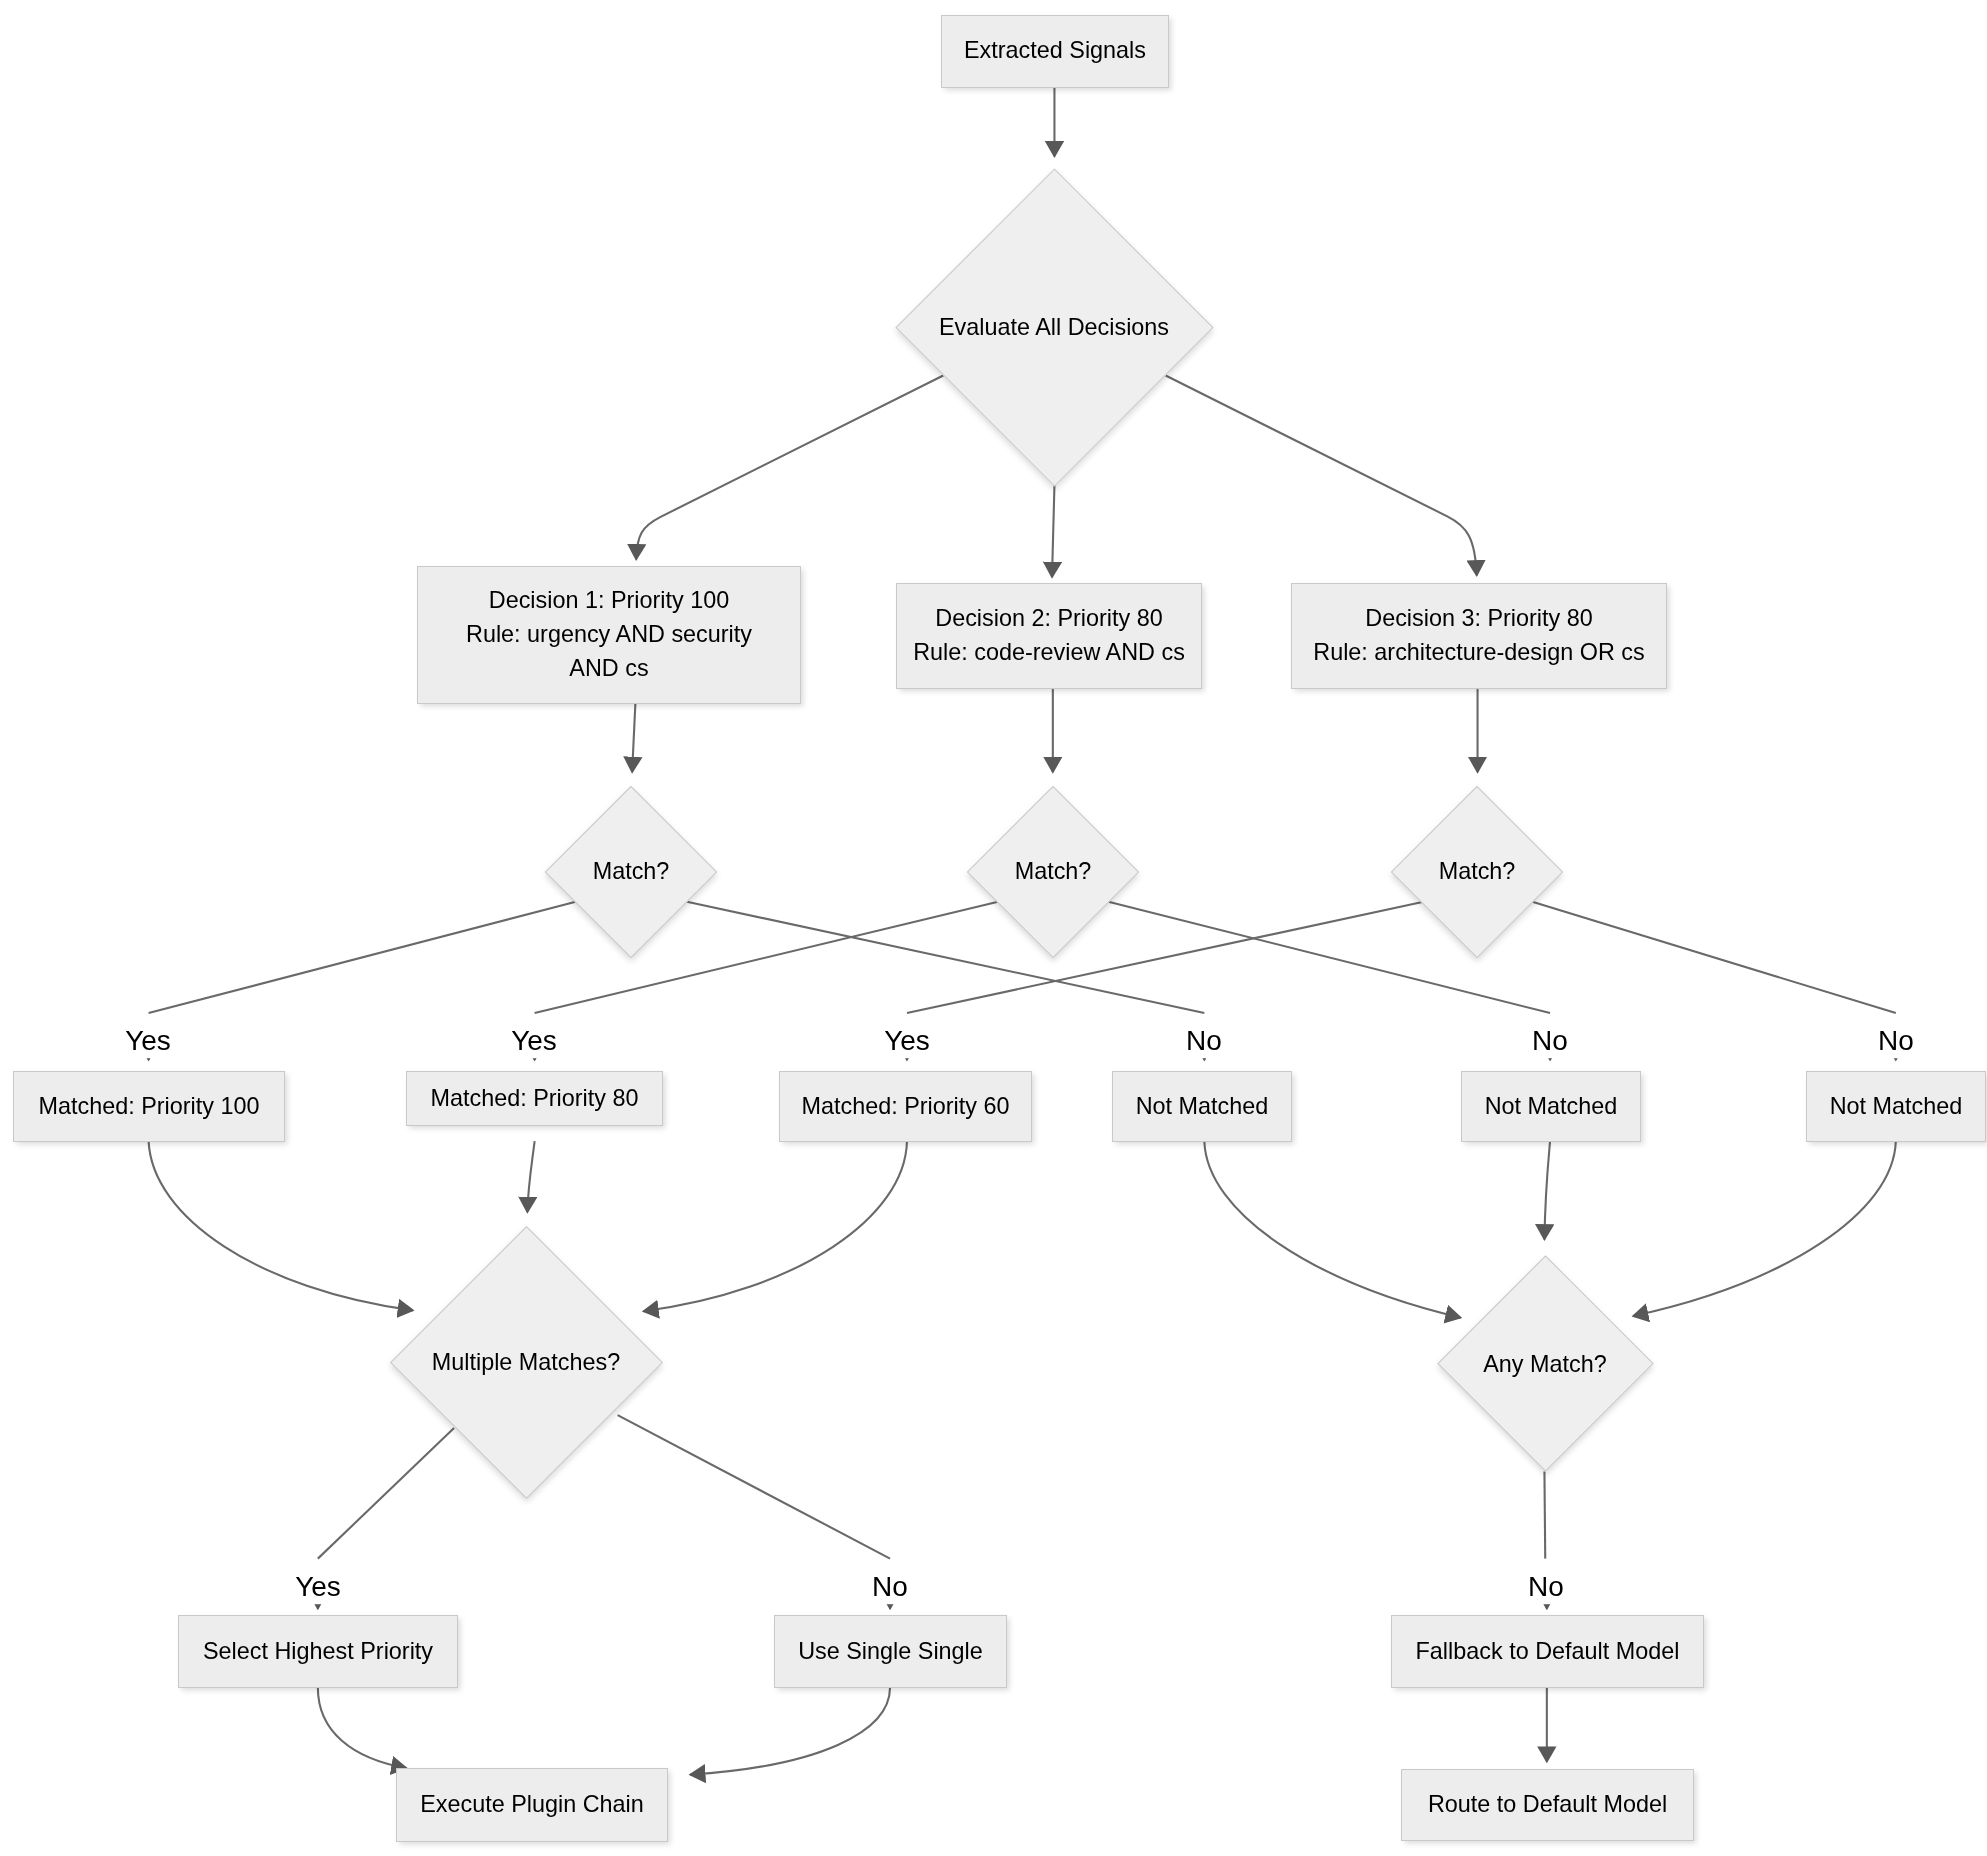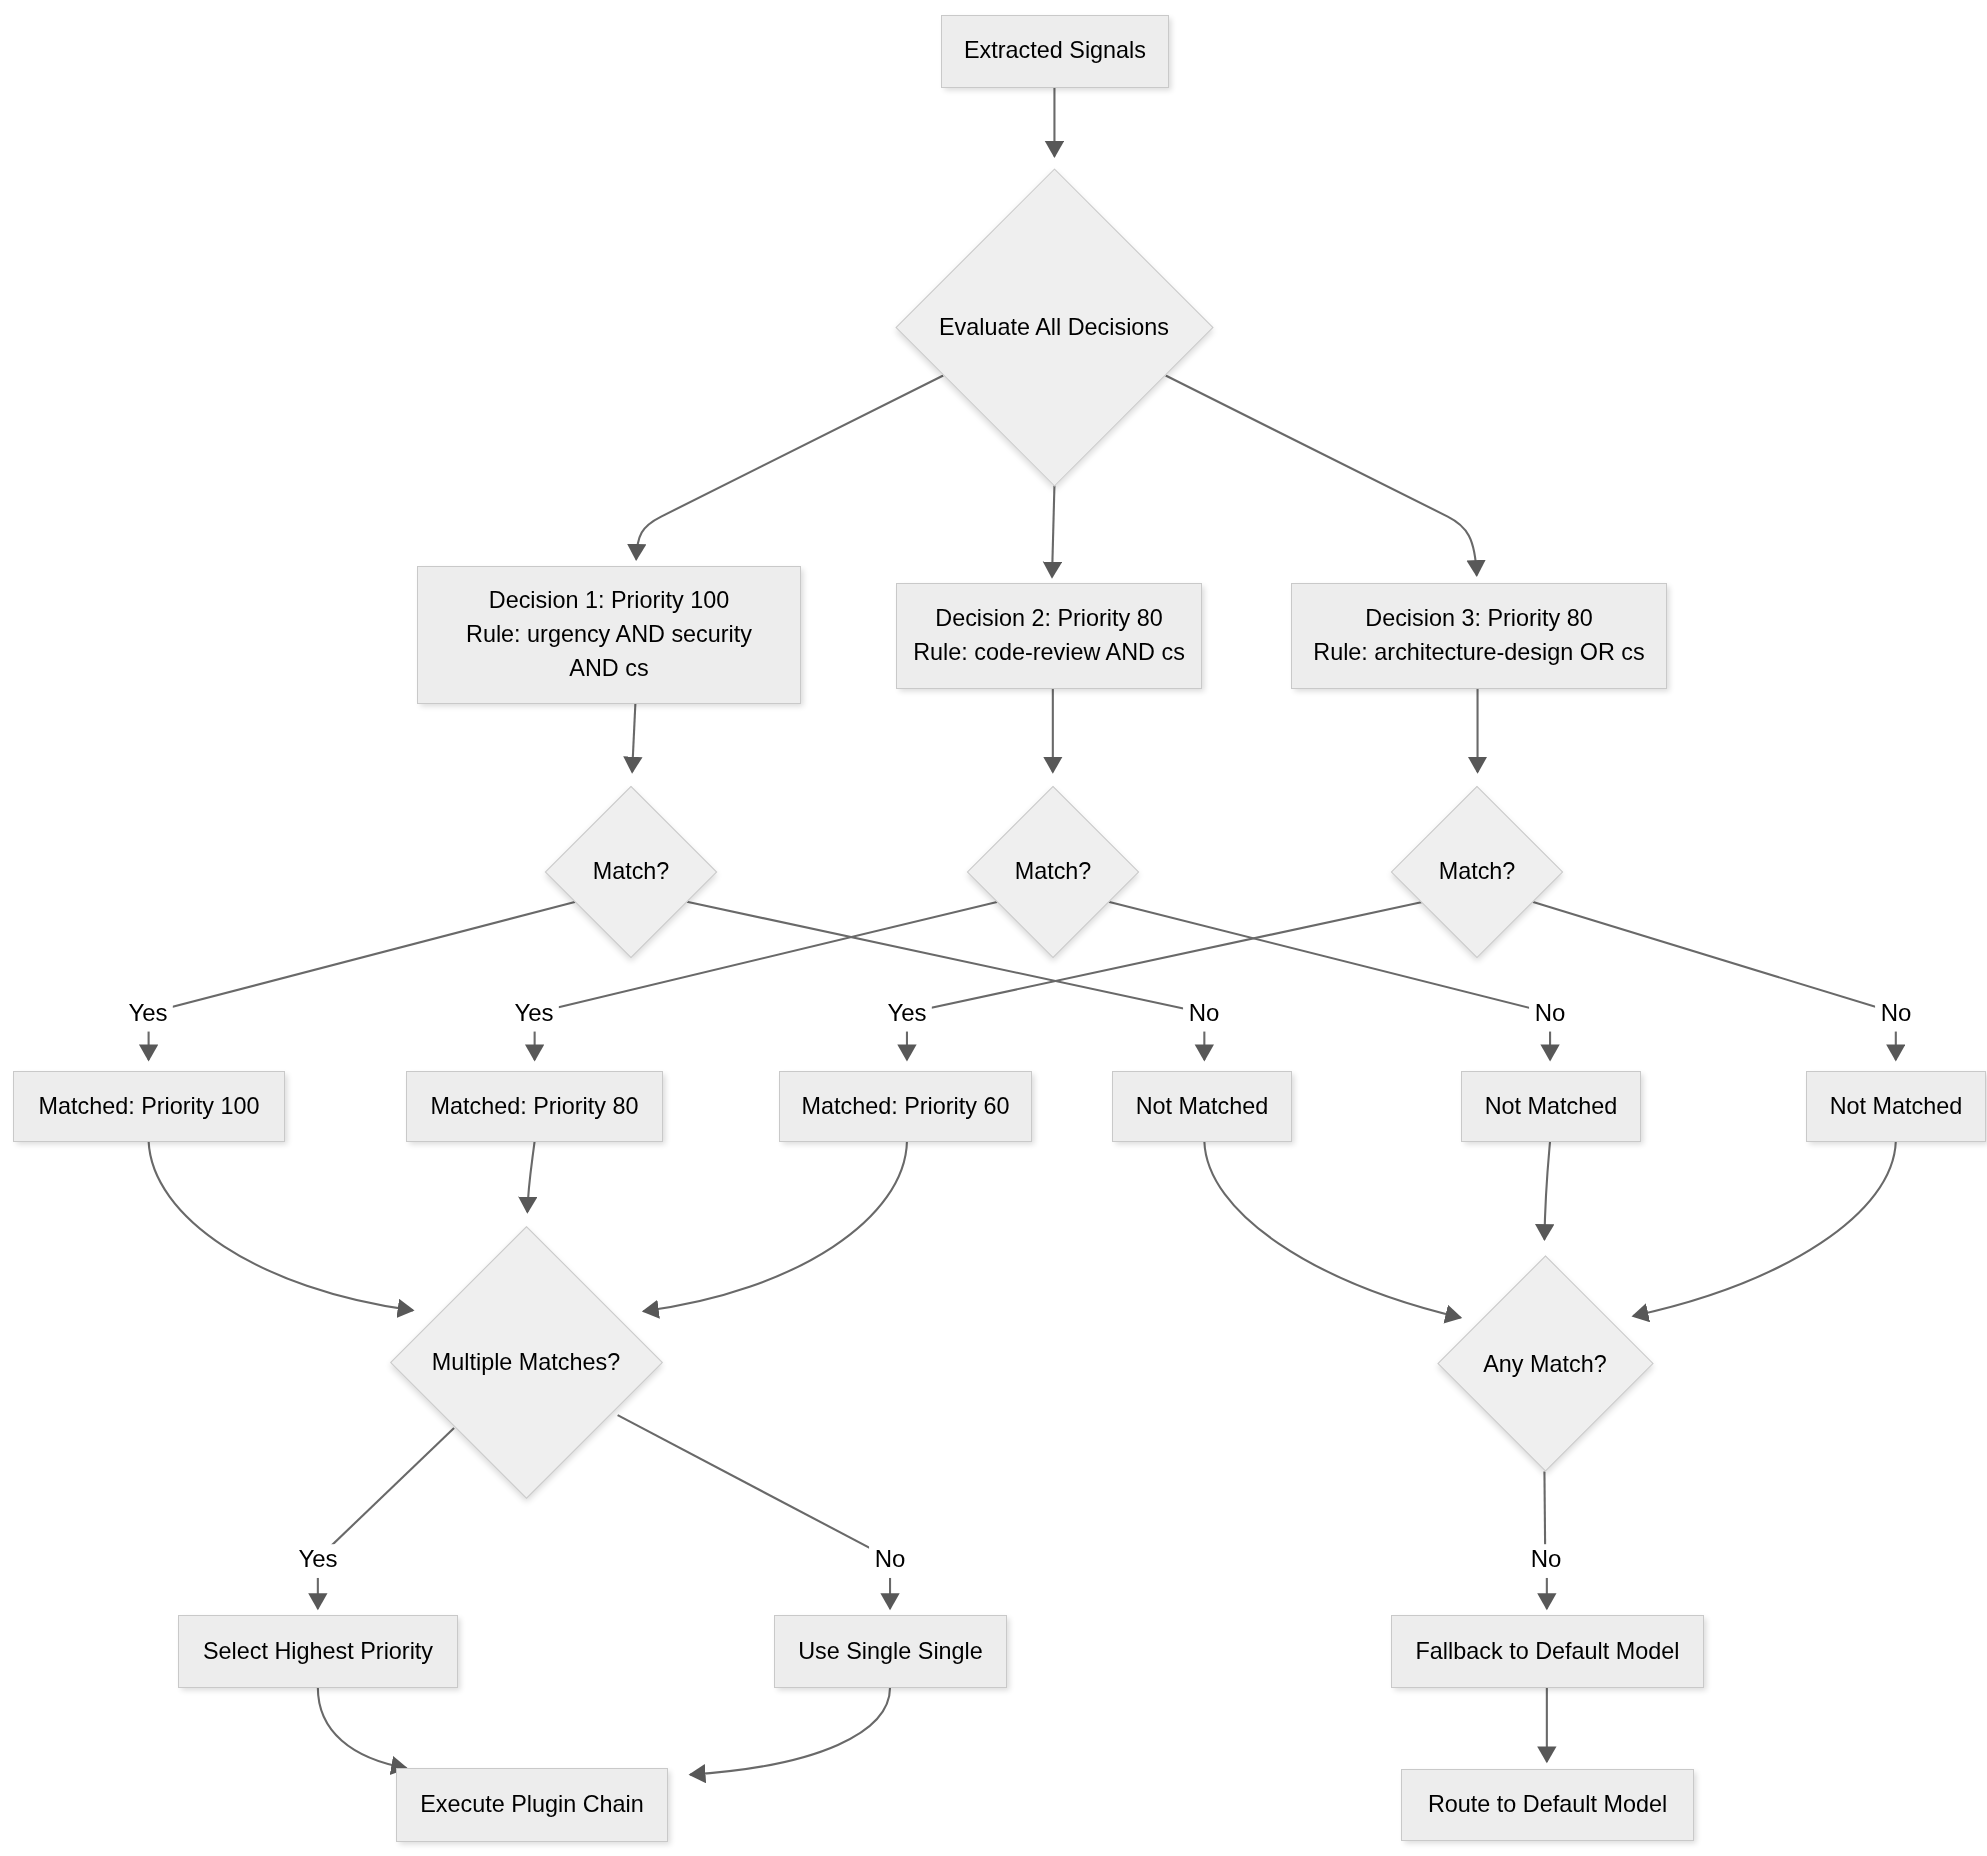--- a/index.html
+++ b/index.html
@@ -38,22 +38,22 @@
     box-sizing:border-box;
   }
   .dlabel{
     position:absolute;z-index:3;
     transform:translate(-50%,-50%);
     font-size:23.4px;white-space:nowrap;text-align:right;
   }
   .elabel{
     position:absolute;z-index:4;
     transform:translate(-50%,-50%);
-    font-size:24px;white-space:nowrap;
-    background:var(--bg);padding:0.8px 5.6px;
+    font-size:28px;white-space:nowrap;
+    background:var(--bg);padding:0.8px 5.6px;margin-top:28px;
   }
 </style>
 </head>
 <body>
 
 <div id="canvas">
 
   <svg id="edges" width="1988" height="1856" viewBox="0 0 2466 2303">
     <defs>
       <marker id="arrow" markerUnits="userSpaceOnUse" markerWidth="26" markerHeight="28" refX="19" refY="12" orient="auto">
@@ -123,21 +123,21 @@
   </div>
 
   <div class="box" style="left:1291px;top:583px;width:376px;height:106px">
     <span>Decision 3: Priority 80</span>
     <span>Rule: architecture-design OR cs</span>
   </div>
 
   <div class="box" style="left:13px;top:1071px;width:272px;height:71px">
     <span>Matched: Priority 100</span>
   </div>
-  <div class="box" style="left:406px;top:1071px;width:257px;height:71px">
+  <div class="box" style="left:406px;top:1071px;width:257px;height:55px">
     <span>Matched: Priority 80</span>
   </div>
   <div class="box" style="left:779px;top:1071px;width:253px;height:71px">
     <span>Matched: Priority 60</span>
   </div>
   <div class="box" style="left:1112px;top:1071px;width:180px;height:71px">
     <span>Not Matched</span>
   </div>
   <div class="box" style="left:1461px;top:1071px;width:180px;height:71px">
     <span>Not Matched</span>

